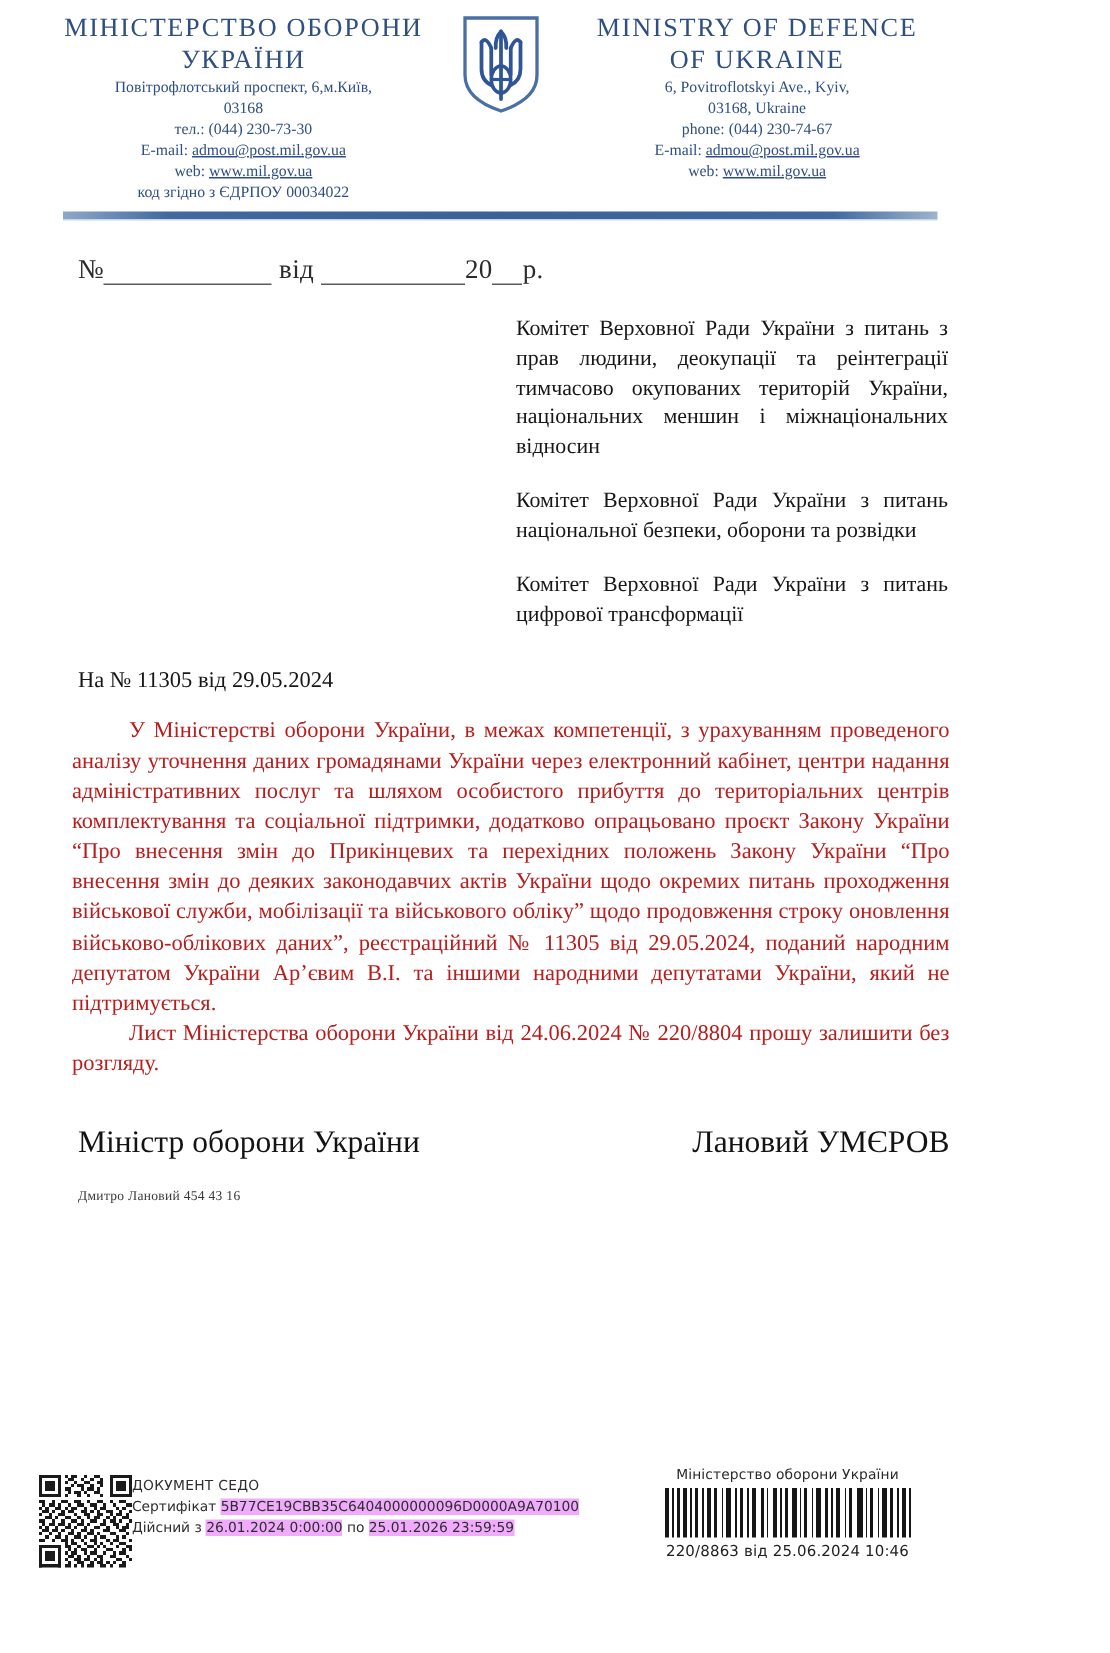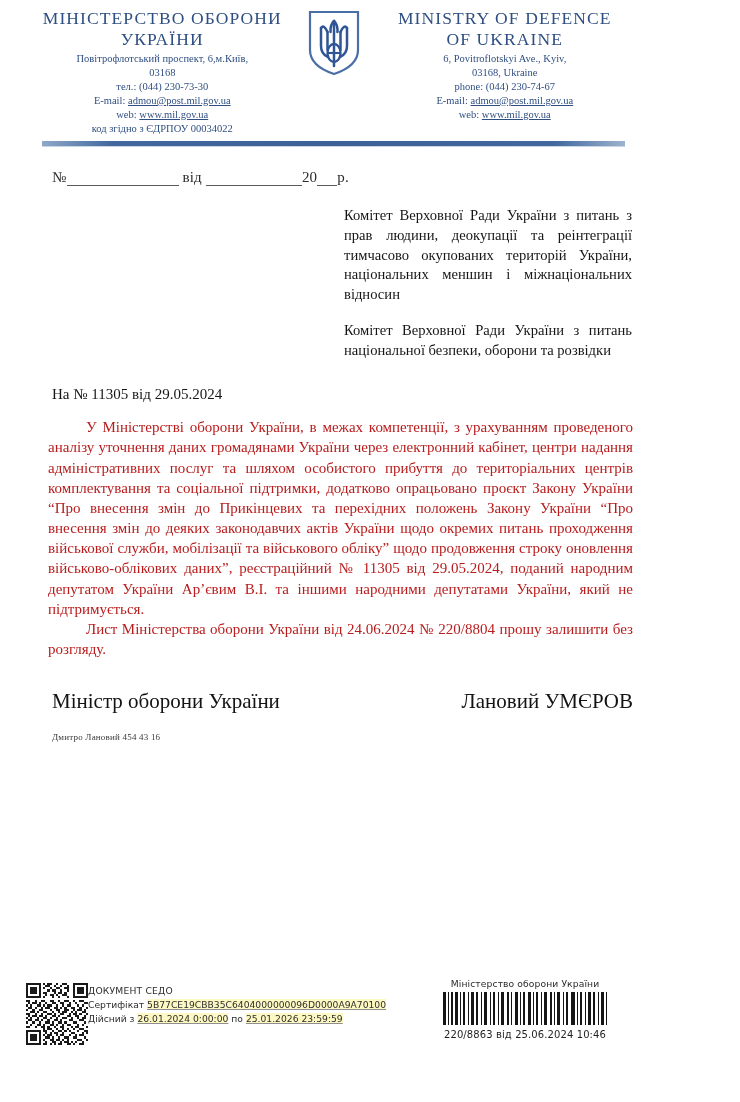--- a/index.html
+++ b/index.html
@@ -79,21 +79,21 @@
   }
   .blue-rule {
     height: 5px;
     background: linear-gradient(to right, #8fa8c8 0%, #41699f 12%, #3c6197 50%, #41699f 88%, #9db3ce 100%);
     border-bottom: 1px solid #c9d6e6;
   }
 
   
   .numline {
     margin: 22px 0 0 52px;
-    font-size: 15px;
+    font-size: 18px;
     color: #2b2b2b;
     letter-spacing: .2px;
   }
   .numline .blank {
     display: inline-block;
     border-bottom: 1px solid #5a5a5a;
     vertical-align: bottom;
   }
   .blank-a { width: 112px; }
   .blank-b { width: 96px; }
@@ -181,22 +181,21 @@
   }
   .sedo-text {
     font-family: "DejaVu Sans", "Liberation Sans", sans-serif;
     font-size: 9.2px;
     line-height: 1.52;
     color: #2d2d2d;
     margin-top: 9px;
     white-space: nowrap;
   }
   .sedo-text .hl {
-    background: #fef9c3;
-    text-decoration: underline;
+    background: #f0abfc;
     text-decoration-color: #8e8e8e;
   }
   .sedo-text .row { display: block; }
   .sedo-head { font-weight: 400; letter-spacing: .2px; }
 
   .barcode-box {
     width: 232px;
     text-align: center;
     margin-top: 3px;
   }
@@ -275,20 +274,21 @@
   <div class="numline">
     <span>№</span><span class="blank blank-a"></span>
     <span>від</span>
     <span class="blank blank-b"></span><span>20</span><span class="blank blank-c"></span><span>р.</span>
   </div>
 
   <div class="addressees">
     <div class="addr-stack">
       <div class="addr-block">Комітет Верховної Ради України з питань з прав людини, деокупації та реінтеграції тимчасово окупованих територій України, національних меншин і міжнаціональних відносин</div>
       <div class="addr-block">Комітет Верховної Ради України з питань національної безпеки, оборони та розвідки</div>
+      <div class="addr-block">Комітет Верховної Ради України з питань цифрової трансформації</div>
     </div>
   </div>
 
   <div class="reference">На  № 11305 від 29.05.2024</div>
 
   <div class="body-text">
     <p>У Міністерстві оборони України, в межах компетенції, з урахуванням проведеного аналізу уточнення даних громадянами України через електронний кабінет, центри надання адміністративних послуг та шляхом особистого прибуття до територіальних центрів комплектування та соціальної підтримки, додатково опрацьовано проєкт Закону України “Про внесення змін до Прикінцевих та перехідних положень Закону України “Про внесення змін до деяких законодавчих актів України щодо окремих питань проходження військової служби, мобілізації та військового обліку” щодо продовження строку оновлення військово-облікових даних”, реєстраційний № 11305 від 29.05.2024, поданий народним депутатом України Ар’євим В.І. та іншими народними депутатами України, який не підтримується.</p>
     <p>Лист Міністерства оборони України від 24.06.2024 № 220/8804 прошу залишити без розгляду.</p>
   </div>
 

